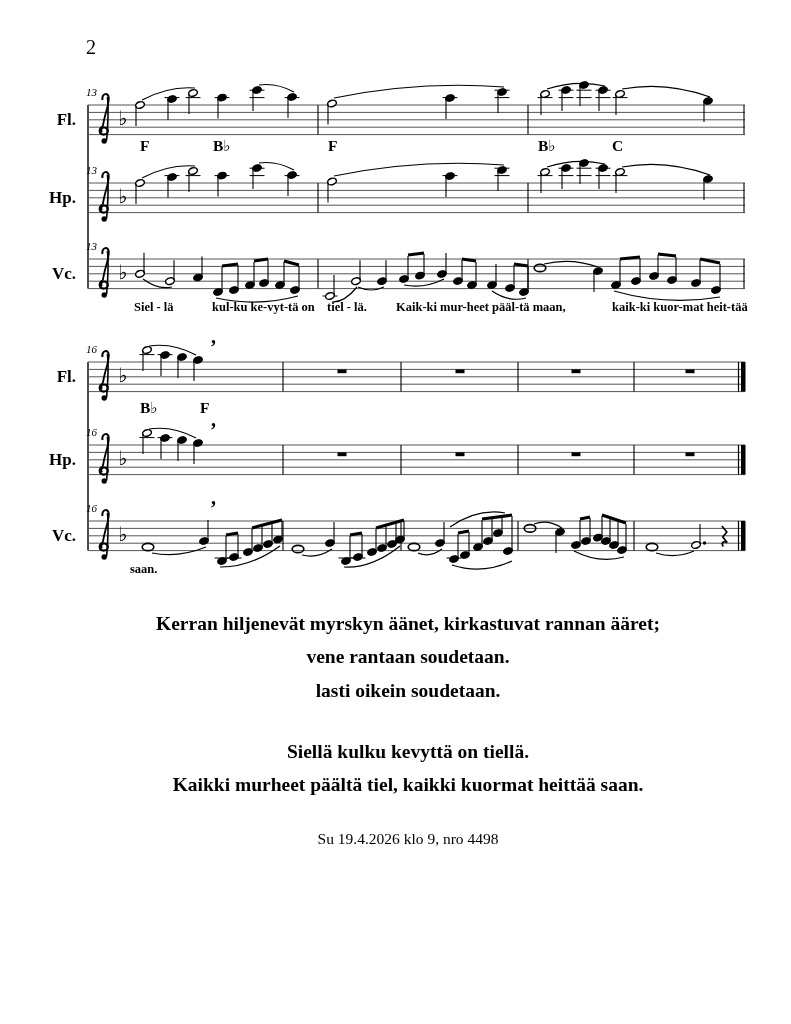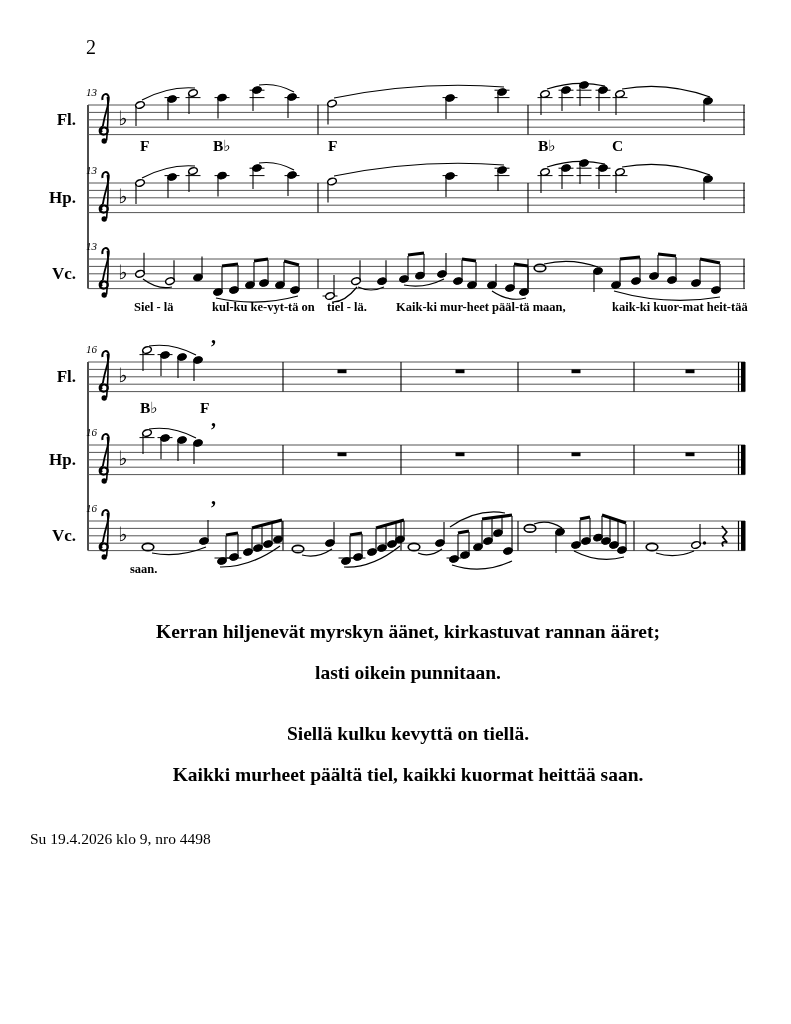--- a/index.html
+++ b/index.html
@@ -1,24 +1,24 @@
 <!DOCTYPE html>
 <html><head>
 <meta charset="utf-8">
 <style>
   html,body{margin:0;padding:0;background:#fff;}
   .page{position:relative;width:791px;height:1024px;background:#ffffff;overflow:hidden;
         font-family:"Liberation Serif", serif;color:#000;}
   .page-number{position:absolute;left:86px;top:36px;font-size:20px;}
   #score{position:absolute;left:0;top:0;}
   .verse{position:absolute;left:30px;width:756px;text-align:center;font-weight:bold;}
-  .verse p{margin:16px;font-size:19.5px;line-height:25.3px;}
+  .verse p{margin:8px;font-size:19.5px;line-height:25.3px;}
   .verse1{top:603px;}
-  .verse2{top:705px;}
-  .footer{position:absolute;left:30px;width:756px;top:830px;text-align:left;font-size:15.5px;}
+  .verse2{top:731px;}
+  .footer{position:absolute;left:30px;width:756px;top:830px;text-align:center;font-size:15.5px;}
 </style>
 </head>
 <body>
 
 <div class="page">
   <div class="page-number">2</div>
 
   <svg id="score" width="791" height="600">
       <line x1="88" y1="105" x2="88" y2="288.6" stroke="#000" stroke-width="1.4"></line>
       <line x1="88" y1="105" x2="745" y2="105" stroke="#555" stroke-width="1"></line>
@@ -435,21 +435,22 @@
       <path d="M 534 524 Q 548 519 562 528" fill="none" stroke="#000" stroke-width="1.2"></path>
       <path d="M 574 551 Q 599 564 624 557" fill="none" stroke="#000" stroke-width="1.2"></path>
       <path d="M 656 553 Q 675 559 694 551" fill="none" stroke="#000" stroke-width="1.2"></path>
       <path d="M 721.8 526 L 726.8 532 L 722.8 537 L 727.2 542.5 C 723 540.5, 721 543, 723.2 546.5" fill="none" stroke="#000" stroke-width="1.7"></path>
       <text x="210" y="515" font-size="20" fill="#000" font-family="&quot;Liberation Serif&quot;,&quot;DejaVu Serif&quot;,&quot;DejaVu Sans&quot;,serif" font-weight="bold">’</text>
       <text x="130" y="573" font-size="12.5" fill="#000" font-family="&quot;Liberation Serif&quot;,&quot;DejaVu Serif&quot;,&quot;DejaVu Sans&quot;,serif" font-weight="bold">saan.</text>
     </svg>
 
   <div class="verse verse1">
     <p>Kerran hiljenevät myrskyn äänet, kirkastuvat rannan ääret;</p>
-    <p>lasti oikein punnitaan.</p>
+    <p>vene rantaan soudetaan.</p>
+    <p>lasti oikein soudetaan.</p>
   </div>
 
   <div class="verse verse2">
     <p>Siellä kulku kevyttä on tiellä.</p>
     <p>Kaikki murheet päältä tiel, kaikki kuormat heittää saan.</p>
   </div>
 
   <div class="footer">Su 19.4.2026 klo 9, nro 4498</div>
 </div>
 

